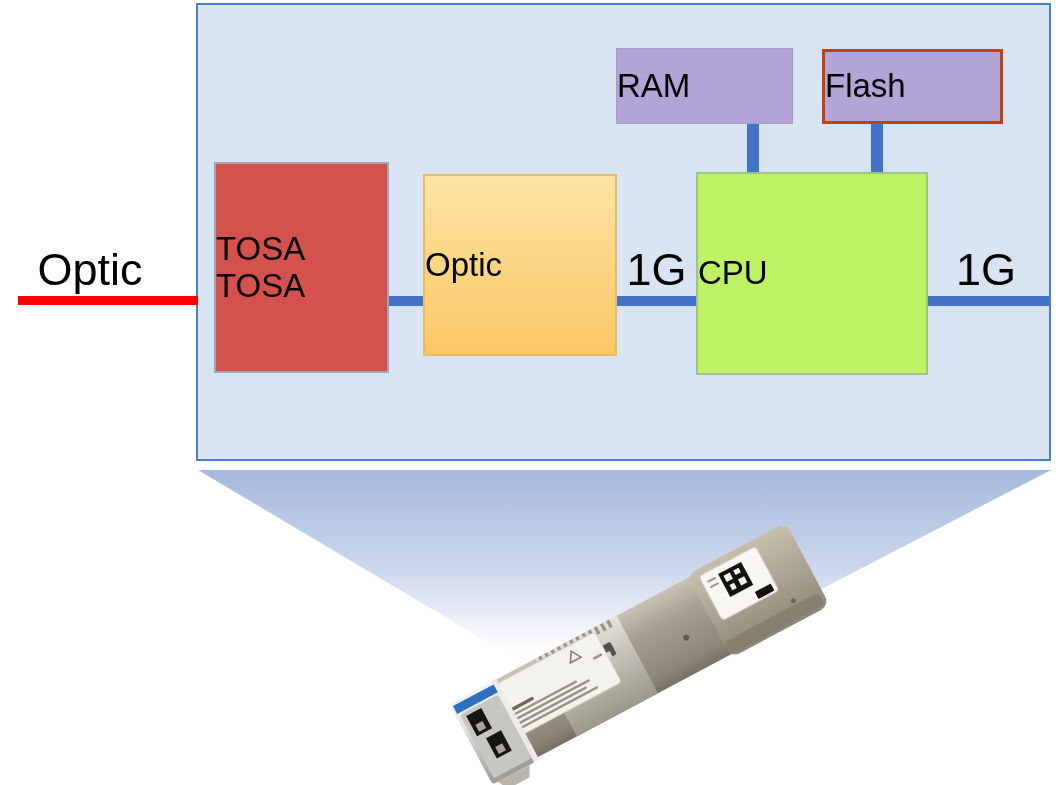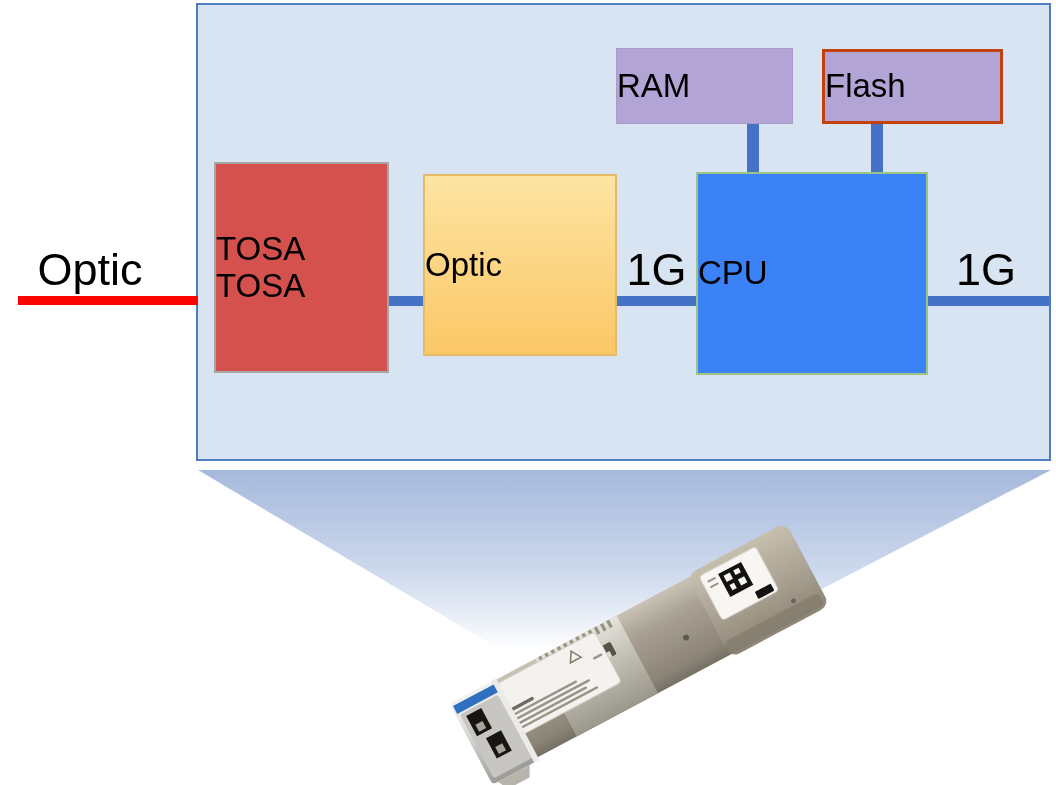--- a/index.html
+++ b/index.html
@@ -12,21 +12,21 @@
     position:absolute;left:196px;top:3px;width:851px;height:454px;
     background:#d8e4f2;border:2px solid #4d7ebf;
   }
   .blk{
     position:absolute;display:flex;flex-direction:column;align-items:flex-start;justify-content:center;
     font-size:33px;line-height:1.12;text-align:center;box-sizing:border-box;
   }
   #blk-tosa{left:214px;top:162px;width:175px;height:211px;background:#d4514e;border:2px solid #a6a6a6;}
   #blk-optic{left:423px;top:162px;width:194px;height:182px;
     background:linear-gradient(#fde4a2,#fbc766);border:2px solid #e5ba68;margin-top:12px;}
-  #blk-cpu{left:696px;top:172px;width:232px;height:203px;background:#3b82f6;border:2px solid #9cc583;}
+  #blk-cpu{left:696px;top:172px;width:232px;height:203px;background:#bef264;border:2px solid #9cc583;}
   #blk-ram{left:616px;top:48px;width:177px;height:76px;background:#b2a5d6;border:1px solid #a89ac9;}
   #blk-flash{left:822px;top:49px;width:181px;height:75px;background:#b2a5d6;border:3px solid #c2410c;}
   .hline{position:absolute;height:10px;background:#4472c4;top:296px;}
   #bus-seg-1{left:373px;width:50px;}
   #bus-seg-2{left:617px;width:79px;}
   #bus-seg-3{left:928px;width:121px;}
   .vline{position:absolute;width:12px;background:#4472c4;top:124px;height:50px;}
   #ram-link{left:747px;}
   #flash-link{left:871px;}
   #fiber-line{position:absolute;left:18px;top:296px;width:180px;height:9px;background:#fb0300;}

